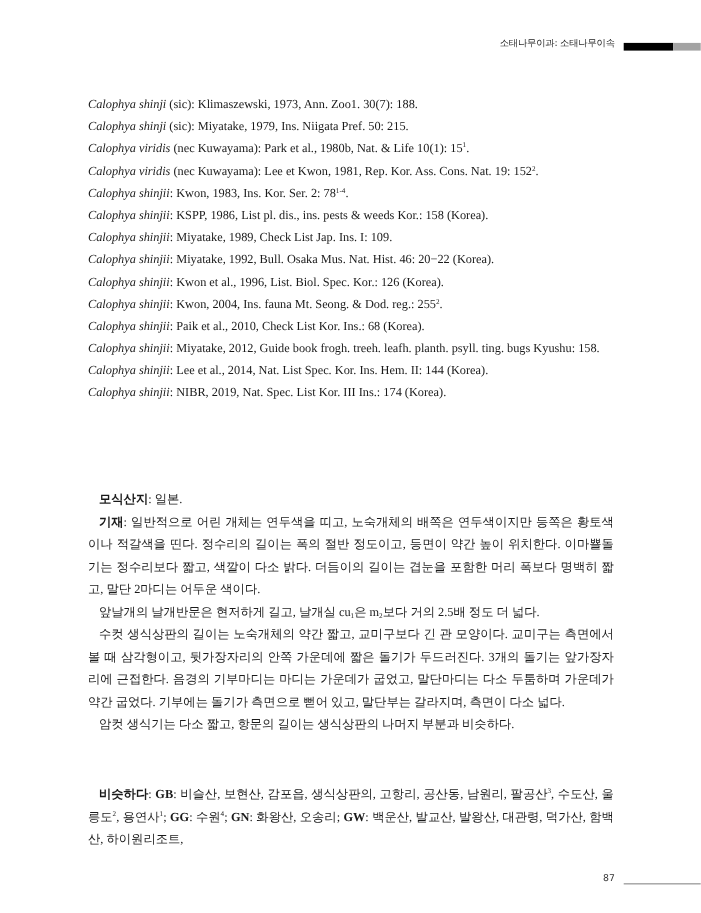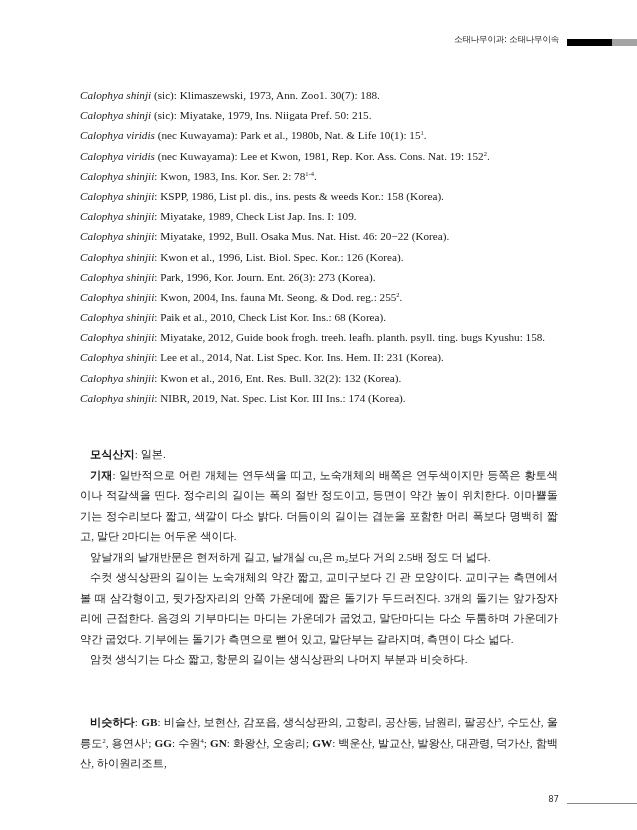--- a/index.html
+++ b/index.html
@@ -35,26 +35,24 @@
 <div class="synonyms" id="syn-list">
     <div class="syn-line"><i>Calophya shinji</i><span> (sic)</span><span>: Klimaszewski, 1973, Ann. Zoo1. 30(7): 188.</span></div>
     <div class="syn-line"><i>Calophya shinji</i><span> (sic)</span><span>: Miyatake, 1979, Ins. Niigata Pref. 50: 215.</span></div>
     <div class="syn-line"><i>Calophya viridis</i><span> (nec Kuwayama)</span><span>: Park et al., 1980b, Nat. &amp; Life 10(1): 15</span><sup>1</sup><span>.</span></div>
     <div class="syn-line"><i>Calophya viridis</i><span> (nec Kuwayama)</span><span>: Lee et Kwon, 1981, Rep. Kor. Ass. Cons. Nat. 19: 152</span><sup>2</sup><span>.</span></div>
     <div class="syn-line"><i>Calophya shinjii</i><span></span><span>: Kwon, 1983, Ins. Kor. Ser. 2: 78</span><sup>1-4</sup><span>.</span></div>
     <div class="syn-line"><i>Calophya shinjii</i><span></span><span>: KSPP, 1986, List pl. dis., ins. pests &amp; weeds Kor.: 158 (Korea).</span></div>
     <div class="syn-line"><i>Calophya shinjii</i><span></span><span>: Miyatake, 1989, Check List Jap. Ins. I: 109.</span></div>
     <div class="syn-line"><i>Calophya shinjii</i><span></span><span>: Miyatake, 1992, Bull. Osaka Mus. Nat. Hist. 46: 20−22 (Korea).</span></div>
     <div class="syn-line"><i>Calophya shinjii</i><span></span><span>: Kwon et al., 1996, List. Biol. Spec. Kor.: 126 (Korea).</span></div>
-    <div class="syn-line"><i>Calophya shinjii</i><span></span><span>: Park, 1996, Kor. Journ. Ent. 26(3): 273 (Korea).</span></div>
     <div class="syn-line"><i>Calophya shinjii</i><span></span><span>: Kwon, 2004, Ins. fauna Mt. Seong. &amp; Dod. reg.: 255</span><sup>2</sup><span>.</span></div>
     <div class="syn-line"><i>Calophya shinjii</i><span></span><span>: Paik et al., 2010, Check List Kor. Ins.: 68 (Korea).</span></div>
     <div class="syn-line"><i>Calophya shinjii</i><span></span><span>: Miyatake, 2012, Guide book frogh. treeh. leafh. planth. psyll. ting. bugs Kyushu: 158.</span></div>
-    <div class="syn-line"><i>Calophya shinjii</i><span></span><span>: Lee et al., 2014, Nat. List Spec. Kor. Ins. Hem. II: 231 (Korea).</span></div>
-    <div class="syn-line"><i>Calophya shinjii</i><span></span><span>: Kwon et al., 2016, Ent. Res. Bull. 32(2): 132 (Korea).</span></div>
+    <div class="syn-line"><i>Calophya shinjii</i><span></span><span>: Lee et al., 2014, Nat. List Spec. Kor. Ins. Hem. II: 144 (Korea).</span></div>
     <div class="syn-line"><i>Calophya shinjii</i><span></span><span>: NIBR, 2019, Nat. Spec. List Kor. III Ins.: 174 (Korea).</span></div>
   </div>
 
 <div class="body-text">
   <p class="para indent"><b>모식산지</b><span>: 일본.</span></p>
   <p class="para indent"><b>기재</b><span>: 일반적으로 어린 개체는 연두색을 띠고, 노숙개체의 배쪽은 연두색이지만 등쪽은 황토색이나 적갈색을 띤다. 정수리의 길이는 폭의 절반 정도이고, 등면이 약간 높이 위치한다. 이마뾸돌기는 정수리보다 짧고, 색깔이 다소 밝다. 더듬이의 길이는 겹눈을 포함한 머리 폭보다 명백히 짧고, 말단 2마디는 어두운 색이다.</span></p>
   <p class="para indent"><span>앞날개의 날개반문은 현저하게 길고, 날개실 cu</span><sub>1</sub><span>은 m</span><sub>2</sub><span>보다 거의 2.5배 정도 더 넓다.</span></p>
   <p class="para indent"><span>수컷 생식상판의 길이는 노숙개체의 약간 짧고, 교미구보다 긴 관 모양이다. 교미구는 측면에서 볼 때 삼각형이고, 뒷가장자리의 안쪽 가운데에 짧은 돌기가 두드러진다. 3개의 돌기는 앞가장자리에 근접한다. 음경의 기부마디는 마디는 가운데가 굽었고, 말단마디는 다소 두툼하며 가운데가 약간 굽었다. 기부에는 돌기가 측면으로 뻗어 있고, 말단부는 갈라지며, 측면이 다소 넓다.</span></p>
   <p class="para indent"><span>암컷 생식기는 다소 짧고, 항문의 길이는 생식상판의 나머지 부분과 비슷하다.</span></p>
 </div>

